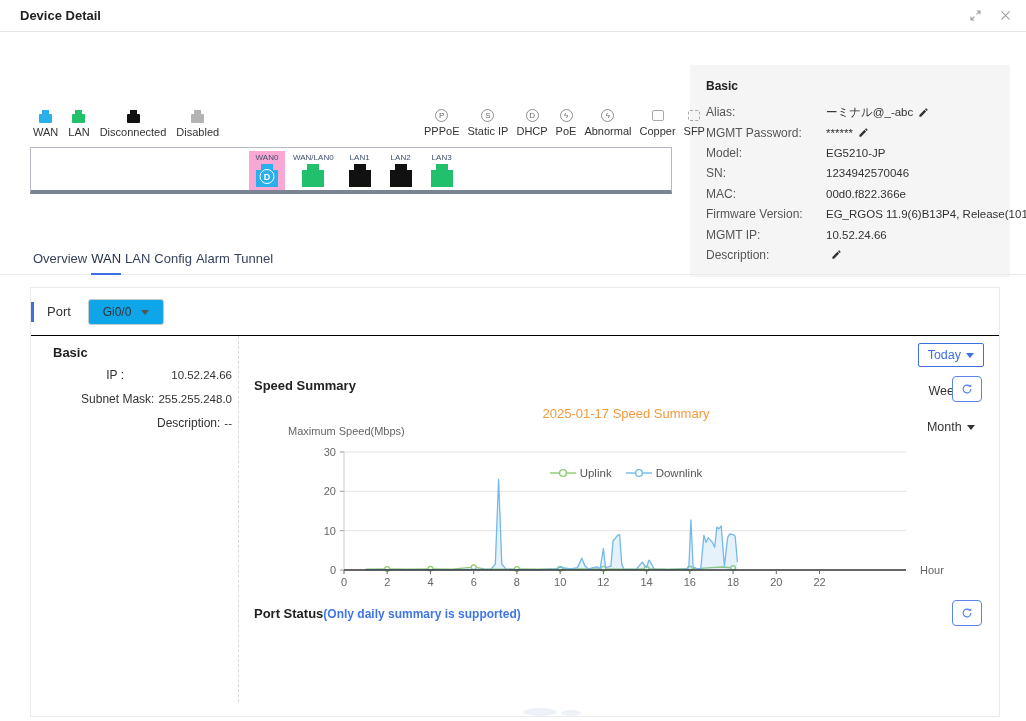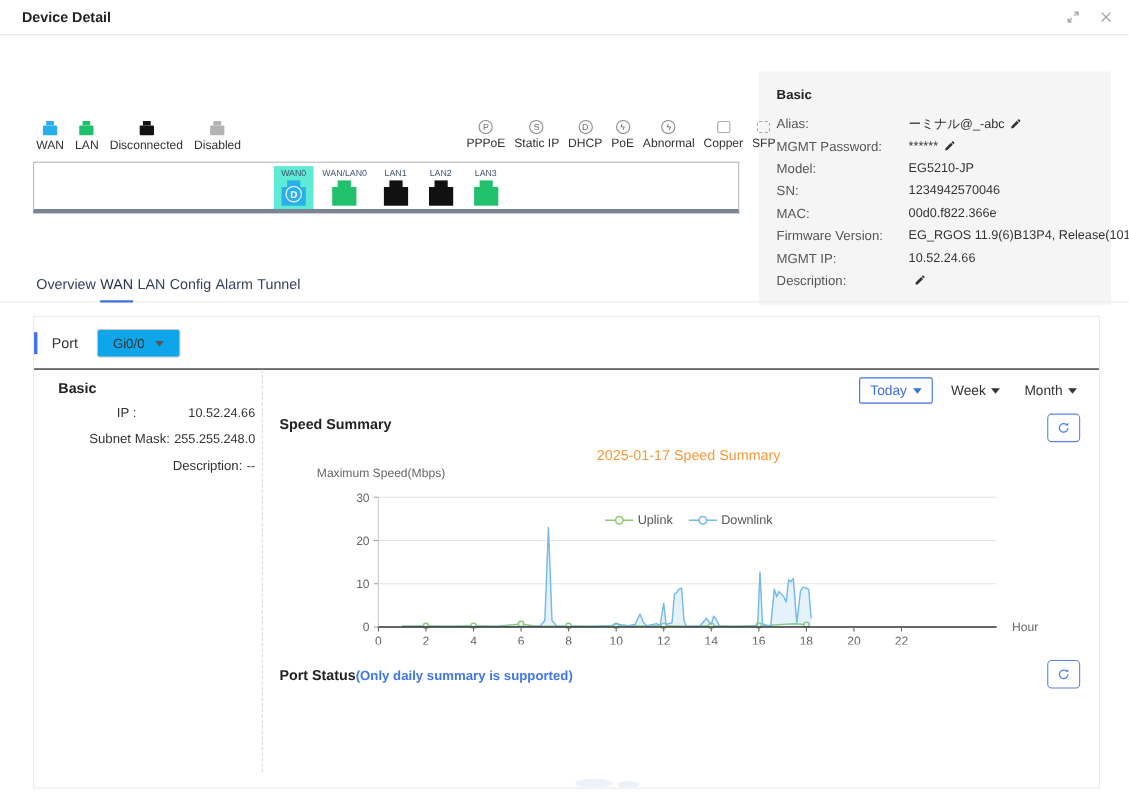--- a/index.html
+++ b/index.html
@@ -31,21 +31,21 @@
   .port-mini::before { content:""; position:absolute; top:-4px; left:3px; width:7px; height:4px; background:var(--c); }
   .circle-ic { width:13px; height:13px; border:1px solid #8d8d8d; border-radius:50%; font-size:8px; color:#666; display:flex; align-items:center; justify-content:center; line-height:1; }
   .square-ic { width:12px; height:11px; border:1px solid #a9a9a9; border-radius:2px; margin-bottom:1px; }
   .square-ic.dashed { border-style:dashed; }
 
   
   .device-box { position:absolute; left:30px; top:147px; width:642px; height:47px; background:#fff;
                 border:1px solid #b6bac2; border-bottom:4px solid #7b8492; }
   .ports { position:absolute; left:218px; top:0; height:42px; display:flex; align-items:flex-end; gap:5px; }
   .port-cell { display:flex; flex-direction:column; align-items:center; min-width:36px; padding:2px 3px 3px; cursor:pointer; }
-  .port-cell.selected { background:#5eead4; }
+  .port-cell.selected { background:#f9a8d4; }
   .port-label { font-size:8px; color:#3f5170; line-height:9px; margin-bottom:2px; white-space:nowrap; }
   .port-shape { width:22px; height:17px; background:var(--c); position:relative; margin-top:6px; }
   .port-shape::before { content:""; position:absolute; top:-6px; left:5px; width:12px; height:6px; background:var(--c); }
   .badge-circle { position:absolute; left:50%; top:-1px; transform:translateX(-50%); width:15px; height:15px;
                   border:1.6px solid #fff; border-radius:50%; color:#fff; font-size:9px; font-weight:bold;
                   display:flex; align-items:center; justify-content:center; }
 
   
   .tabs { position:absolute; left:33px; top:251px; display:flex; gap:4px; z-index:2; }
   .tab { font-size:13px; color:#35435c; padding-bottom:7px; cursor:pointer; border-bottom:2px solid transparent; }
@@ -62,21 +62,21 @@
   .caret { width:0; height:0; border-left:4px solid transparent; border-right:4px solid transparent; border-top:5px solid currentColor; display:inline-block; }
   .select .caret { border-top-color:#555; }
 
   .left-pane { position:absolute; left:0; top:48px; bottom:14px; width:208px; border-right:1px dashed #d9d9d9; }
   .wan-basic-title { position:absolute; left:22px; top:9px; font-size:13px; font-weight:bold; color:#222; }
   .wan-basic-rows { position:absolute; left:15px; top:32px; right:6px; }
   .wb-row { display:flex; align-items:baseline; font-size:12px; margin-bottom:10px;justify-content:flex-end; }
   .wb-label { min-width:65px; color:#333; flex:none; padding-right:4px; }
   .wb-value { color:#333; font-size:11.5px; white-space:nowrap; }
 
-  .range-group { position:absolute; right:15px; top:55px; display:flex; align-items:center; gap:12px; }
+  .range-group { position:absolute; right:15px; top:55px; display:flex; align-items:center; gap:12px;flex-direction:column; }
   .range-btn { font-size:12.5px; color:#333; display:flex; align-items:center; gap:5px; padding:4px 4px; cursor:pointer; background:#fff; border:1px solid transparent; }
   .range-btn.active { border:1px solid #3d6fe0; border-radius:2px; color:#3d6fe0; padding:4px 9px; }
 
   .section-heading { position:absolute; font-size:13px; font-weight:bold; color:#222; }
   .section-note { font-size:12px; font-weight:bold; color:#3f76e8;text-align:center; }
   .refresh-btn { position:absolute; width:30px; height:26px; border:1px solid #5b84ec; border-radius:4px; background:#fff;
                  display:flex; align-items:center; justify-content:center; cursor:pointer; }
   .refresh-btn svg { width:12px; height:12px; }
 
   

